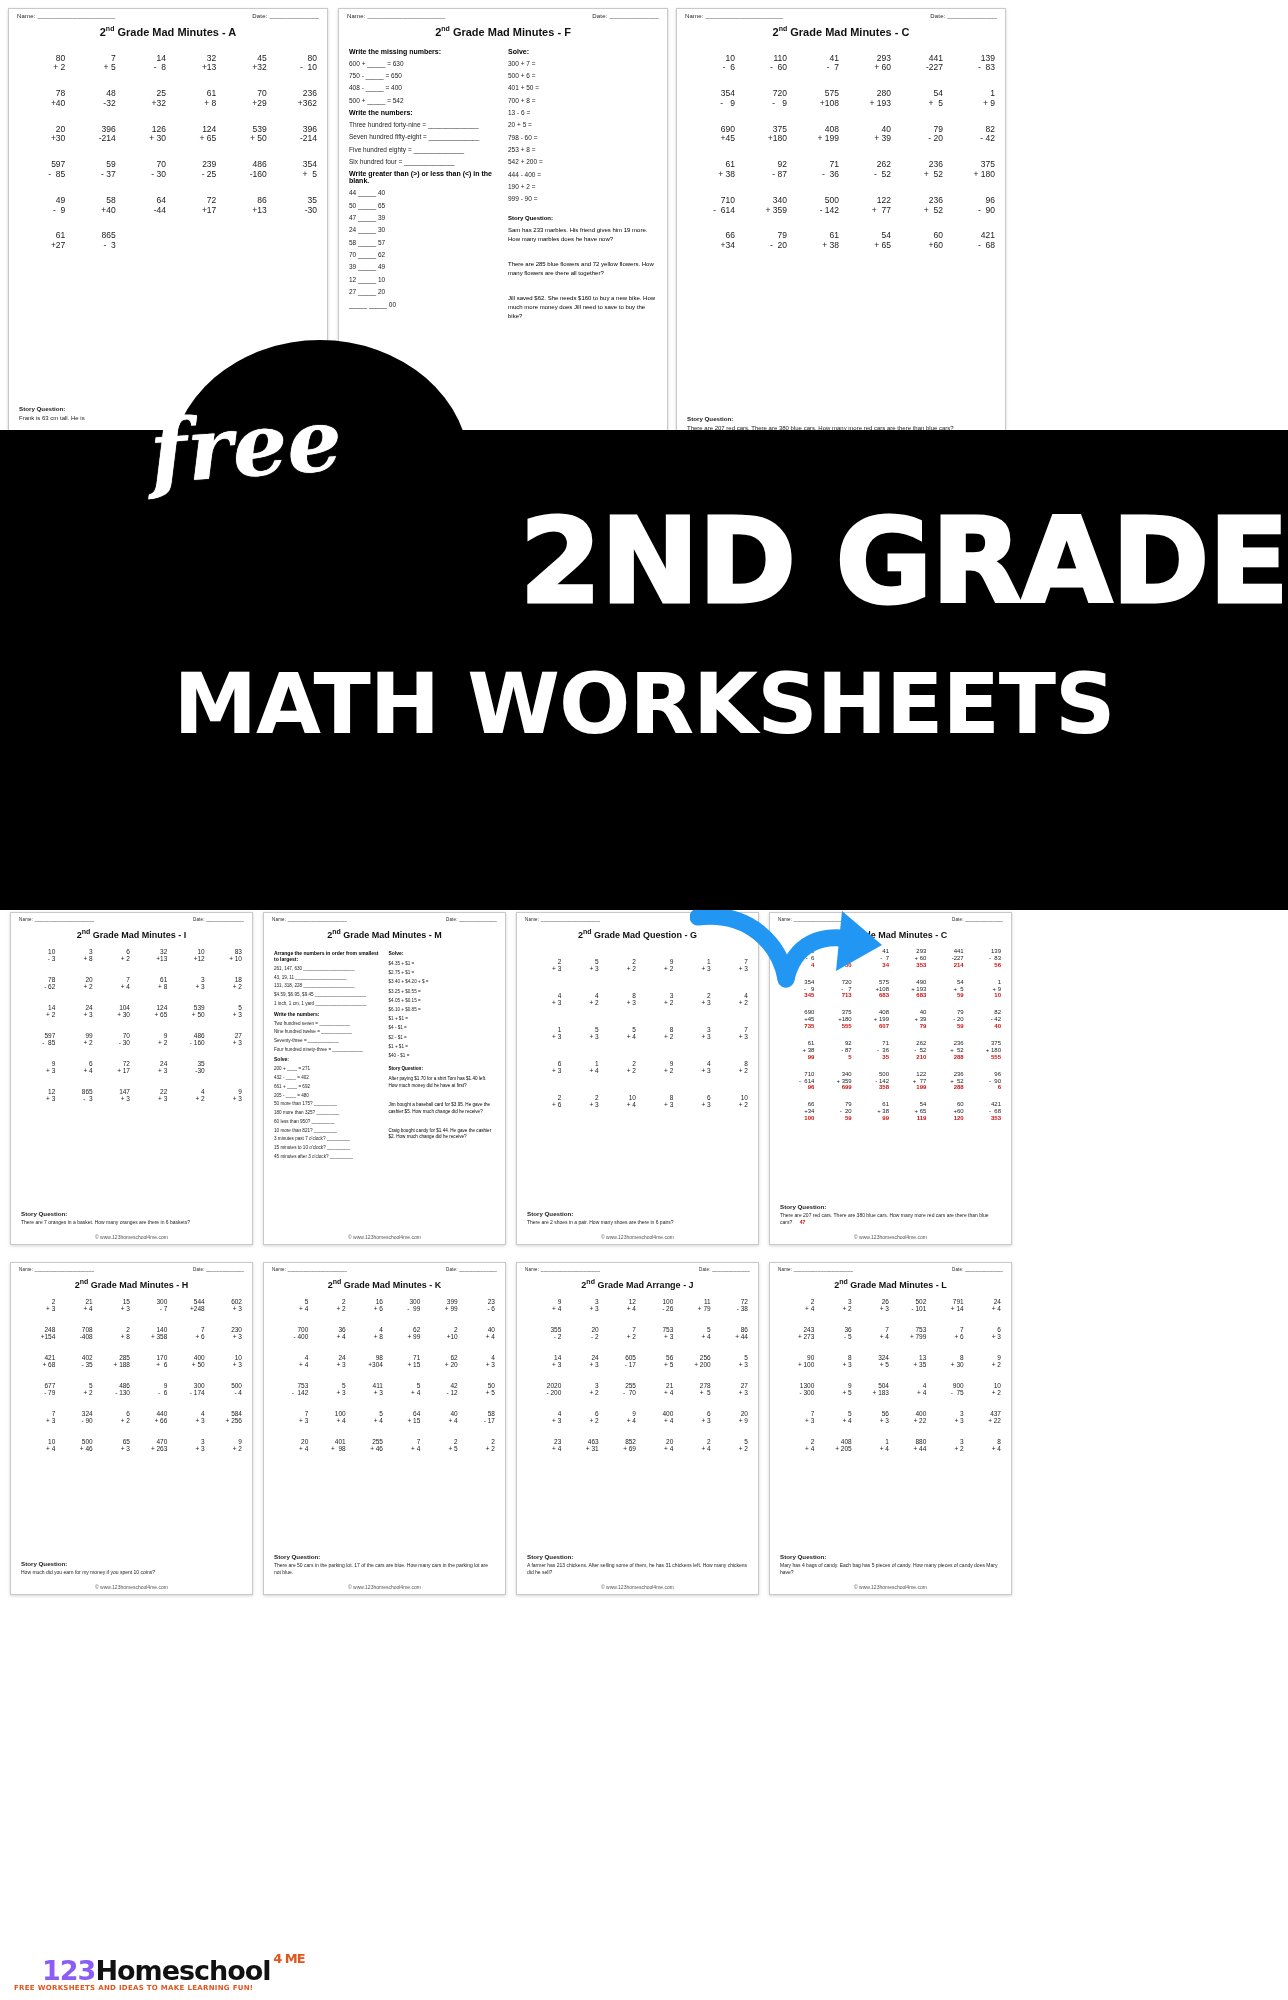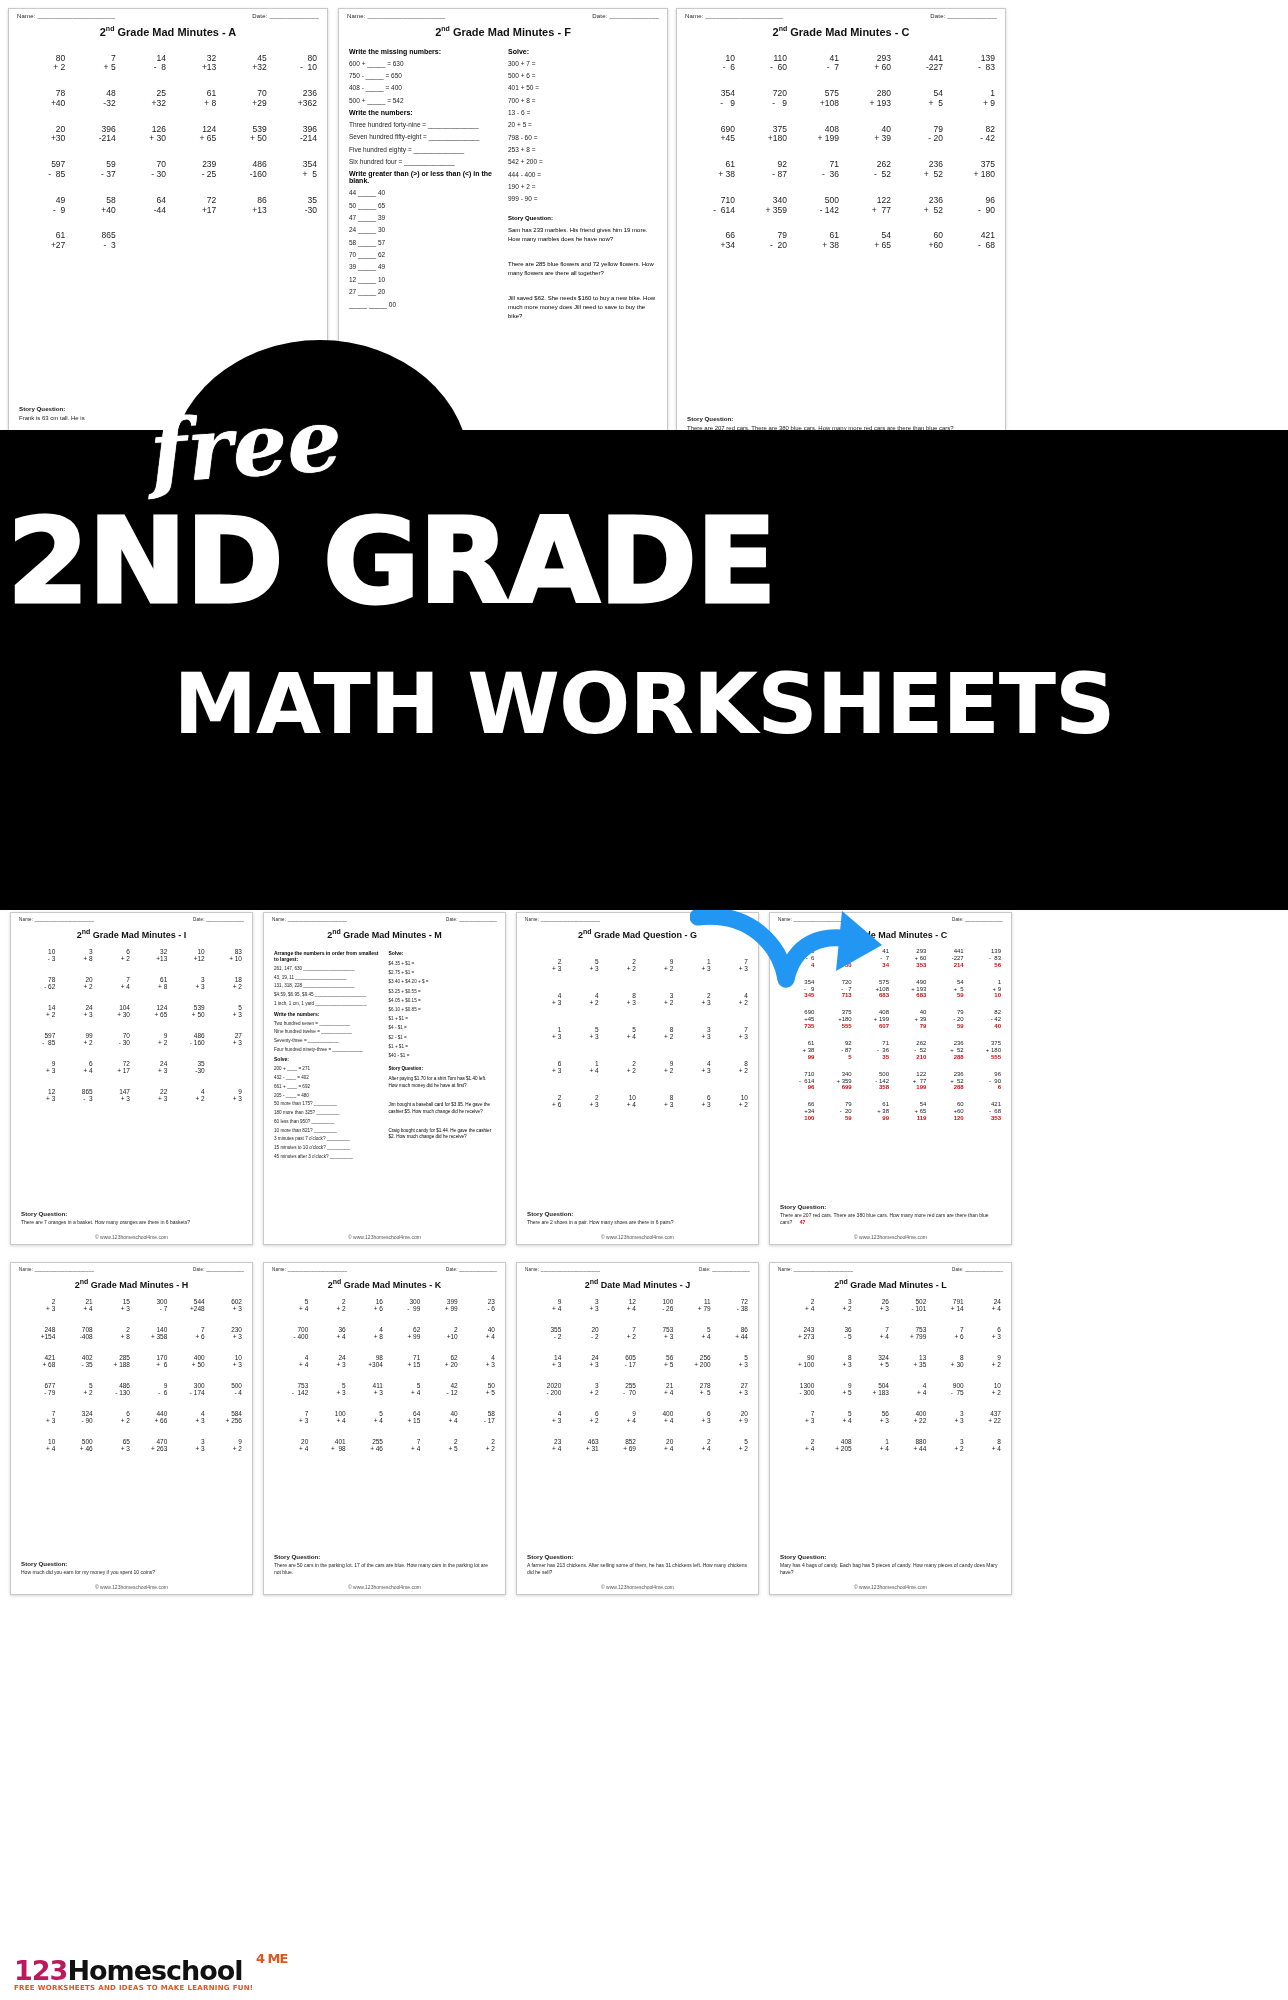--- a/index.html
+++ b/index.html
@@ -75,21 +75,21 @@
     color:#fff;
     font-family:"DejaVu Serif", serif;
     font-style:italic;
     font-weight:bold;
     font-size:86px;
     z-index:45;
     transform:rotate(-4deg);
     text-shadow:0 0 1px #fff;
   }
   .title-main{
-    position:absolute;left:7px;right:0;text-align:left;
+    position:absolute;left:14px;right:0;text-align:right;
     color:#fff;font-weight:bold;
     font-family:"DejaVu Sans", sans-serif;
     font-size:118px;letter-spacing:-1px;
     z-index:45;line-height:.95;
     -webkit-text-stroke:3px #fff;
   }
   .title-sub{
     position:absolute;left:0;right:0;text-align:center;
     color:#fff;font-weight:bold;
     font-family:"DejaVu Sans", sans-serif;
@@ -105,21 +105,21 @@
 
   
   .arrow{position:absolute;z-index:35;}
 
   
   .logo{
     position:absolute;left:14px;bottom:8px;z-index:50;
     font-family:"DejaVu Sans", sans-serif;
   }
   .logo .l1{font-size:27px;font-weight:bold;color:#111;letter-spacing:-1px;}
-  .logo .l1 b{color:#be185d;}
+  .logo .l1 b{color:#8b5cf6;margin-left:28px;}
   .logo .l2{font-size:7px;color:#e0561f;font-weight:bold;letter-spacing:.3px;margin-top:-2px;}
   .logo .badge{
     position:absolute;right:-34px;top:-4px;
     font-size:13px;font-weight:bold;color:#e0561f;
   }
 </style>
 </head>
 <body>
 
 <div class="stage">
@@ -877,21 +877,21 @@
     <div class="foot">© www.123homeschool4me.com</div>
   </div>
 
   <div class="sheet" style="left:516px;top:1262px;width:243px;height:333px;">
     <div class="namedate" style="font-size:4.5px;">
       <span>Name: ______________________</span>
       <span>Date: ______________</span>
     </div>
     <h1 style="font-size:9px;">
       <span>2</span><sup>nd</sup>
-      <span>Date Mad Minutes - J</span>
+      <span>Grade Mad Arrange - J</span>
     </h1>
     <div class="grid" style="grid-template-columns:repeat(6,1fr);gap:1px 3px;">
       <div class="prob" style="font-size:6.5px;padding-bottom:12px;">9
 + 4</div>
       <div class="prob" style="font-size:6.5px;padding-bottom:12px;">3
 + 3</div>
       <div class="prob" style="font-size:6.5px;padding-bottom:12px;">12
 + 4</div>
       <div class="prob" style="font-size:6.5px;padding-bottom:12px;">100
 - 26</div>

